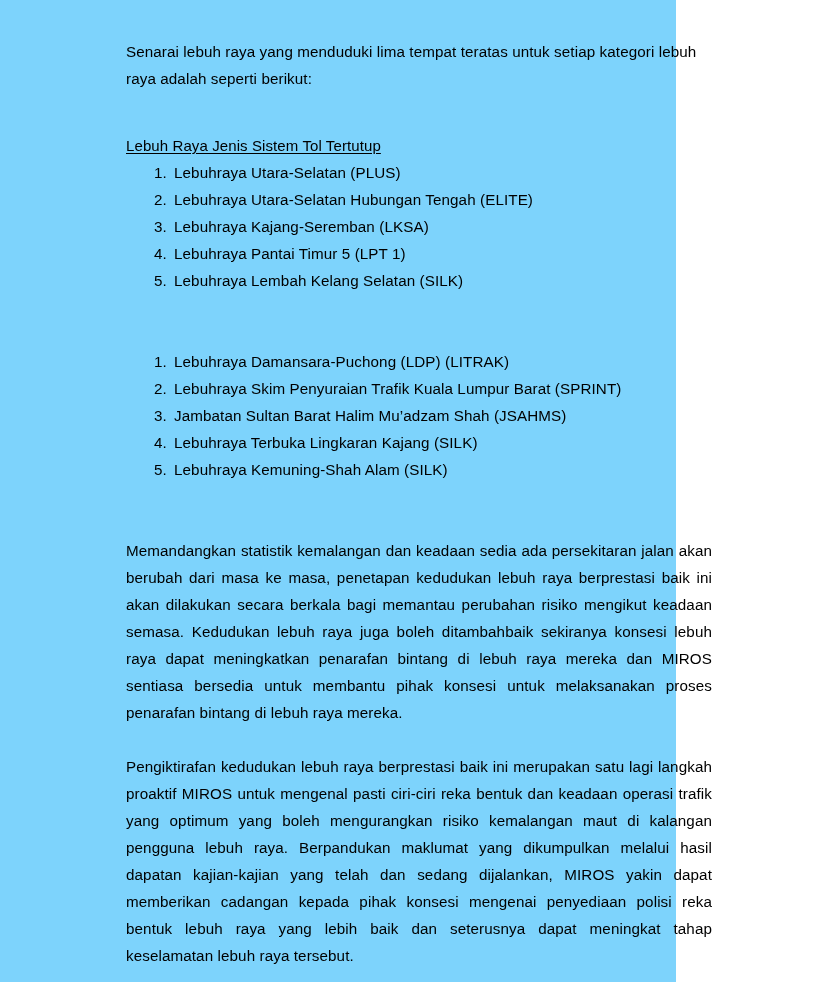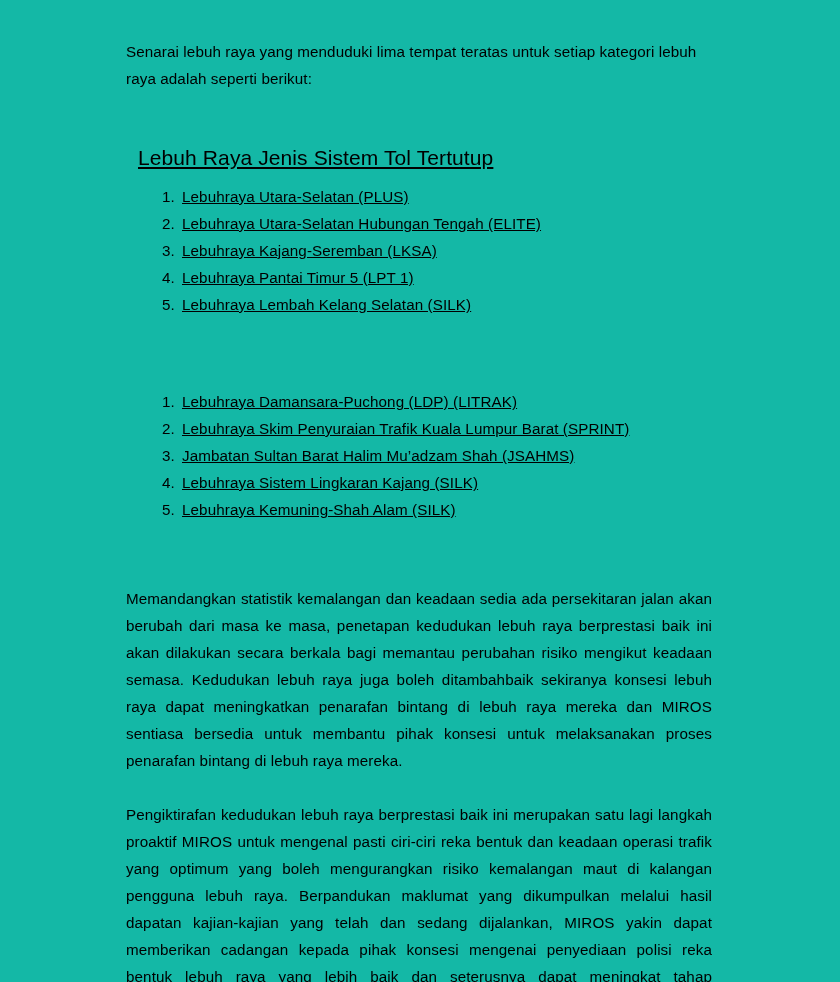--- a/index.html
+++ b/index.html
@@ -9,23 +9,23 @@
   }
   body {
     width: 840px;
     height: 982px;
     font-family: "Liberation Sans", sans-serif;
     color: #000000;
     overflow: hidden;
   }
   .page {
     position: relative;
-    width: 840px;
+    width: 676px;
     height: 982px;
-    background: #14b8a6;
+    background: #7dd3fc;
     box-sizing: border-box;
     padding-left: 24px;
   }
   .content {
     position: absolute;
     left: 126px;
     top: 38px;
     width: 586px;
   }
   .para {
@@ -37,35 +37,34 @@
     letter-spacing: 0.1px;
   }
   .para-ragged {
     text-align: left;
   }
   .spacer-sm { height: 27px; }
   .spacer-md { height: 40px; }
   .spacer-lg { height: 54px; }
 
   .section-heading {
-    font-size: 21px;
+    font-size: 15px;
     line-height: 27px;
-    margin: 12px;
+    margin: 0;
     text-decoration: underline;
     text-underline-offset: 2px;
     letter-spacing: 0.1px;
     display: block;
     width: fit-content;
   }
   ol.road-list {
-    margin: 8px;
+    margin: 0;
     padding: 0;
     list-style: none;
     counter-reset: roadnum;
-    text-decoration: underline;
   }
   ol.road-list > li {
     counter-increment: roadnum;
     position: relative;
     font-size: 15.2px;
     line-height: 27px;
     padding-left: 48px;
     letter-spacing: 0.1px;
     white-space: nowrap;
   }
@@ -99,21 +98,21 @@
       </ol>
     </div>
 
     <div class="spacer-lg"></div>
 
     <div>
       <ol class="road-list">
         <li>Lebuhraya Damansara-Puchong (LDP) (LITRAK)</li>
         <li>Lebuhraya Skim Penyuraian Trafik Kuala Lumpur Barat (SPRINT)</li>
         <li>Jambatan Sultan Barat Halim Mu’adzam Shah (JSAHMS)</li>
-        <li>Lebuhraya Sistem Lingkaran Kajang (SILK)</li>
+        <li>Lebuhraya Terbuka Lingkaran Kajang (SILK)</li>
         <li>Lebuhraya Kemuning-Shah Alam (SILK)</li>
       </ol>
     </div>
 
     <div class="spacer-lg"></div>
 
     <p class="para">Memandangkan statistik kemalangan dan keadaan sedia ada persekitaran jalan akan berubah dari masa ke masa, penetapan kedudukan lebuh raya berprestasi baik ini akan dilakukan secara berkala bagi memantau perubahan risiko mengikut keadaan semasa. Kedudukan lebuh raya juga boleh ditambahbaik sekiranya konsesi lebuh raya dapat meningkatkan penarafan bintang di lebuh raya mereka dan MIROS sentiasa bersedia untuk membantu pihak konsesi untuk melaksanakan proses penarafan bintang di lebuh raya mereka.</p>
 
     <div class="spacer-sm"></div>
 

